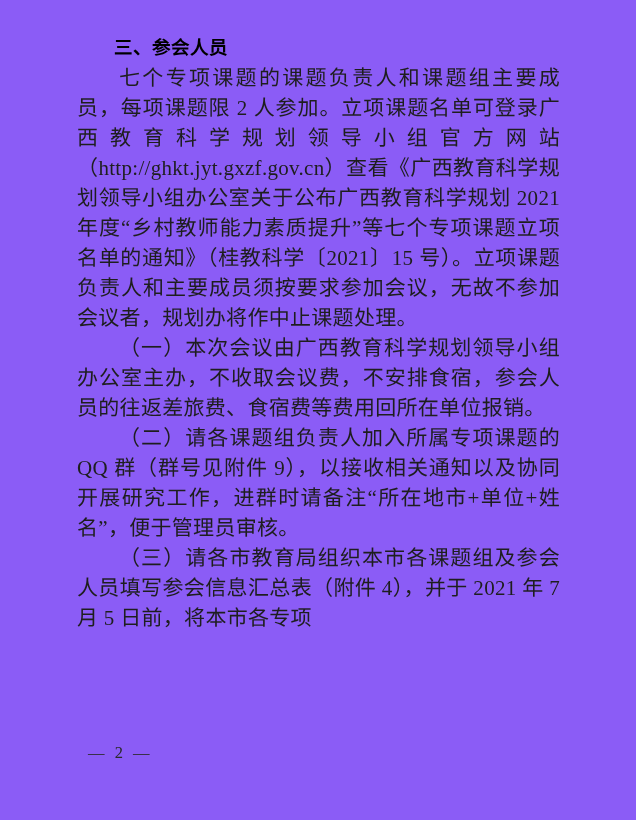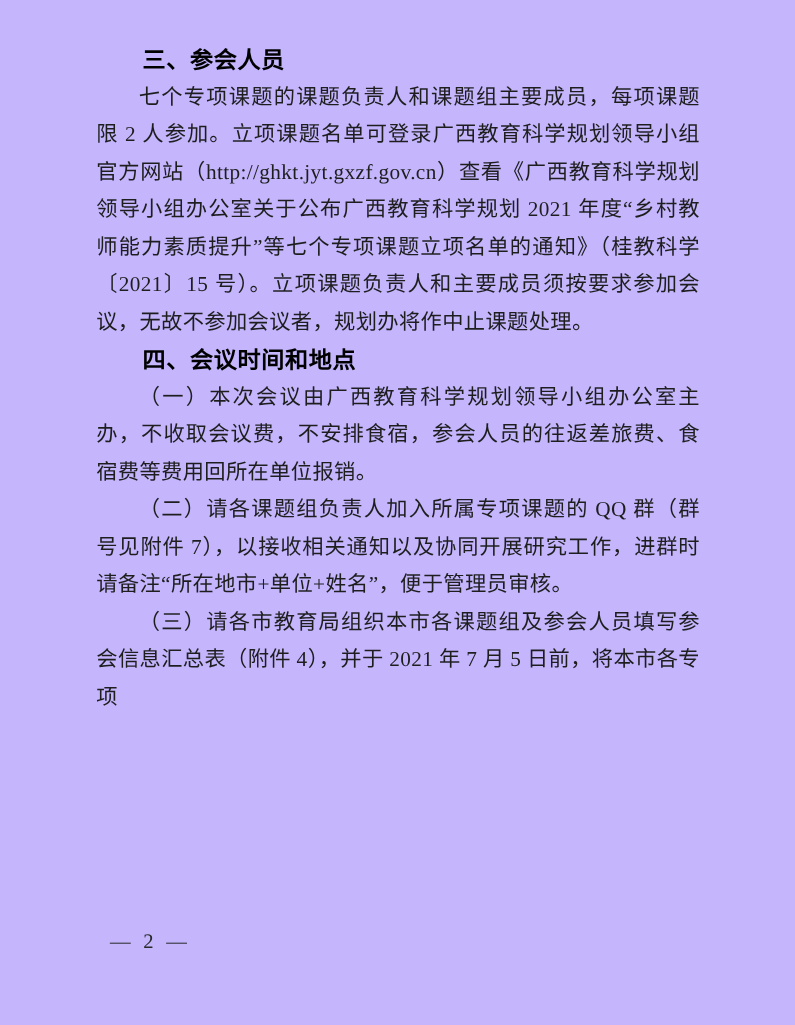--- a/index.html
+++ b/index.html
@@ -5,34 +5,34 @@
   html, body {
     margin: 0;
     padding: 0;
     background: #e8e8e8;
   }
   .page {
     position: relative;
     width: 636px;
     height: 820px;
     margin: 0 auto;
-    background: #c4b5fd;
+    background: #8b5cf6;
     overflow: hidden;
     font-family: "Liberation Serif", "DejaVu Serif", serif;
     color: #1e1e1e;
   }
   .content {
     position: absolute;
     left: 77px;
     top: 33px;
     width: 483px;
   }
   .body-para {
     margin: 0;
-    font-size: 17px;
+    font-size: 21px;
     line-height: 30px;
     letter-spacing: 0.3px;
     text-align: justify;
     text-justify: inter-character;
     text-indent: 2em;
     color: #1e1e1e;
   }
   .section-heading {
     margin: 0;
     font-family: "Liberation Sans", "DejaVu Sans", sans-serif;
@@ -56,22 +56,21 @@
 </style>
 </head>
 <body>
 
 <div class="page">
   <div class="content">
 
     <h2 class="section-heading">三、参会人员</h2>
     <p class="body-para">七个专项课题的课题负责人和课题组主要成员，每项课题限 2 人参加。立项课题名单可登录广西教育科学规划领导小组官方网站（http://ghkt.jyt.gxzf.gov.cn）查看《广西教育科学规划领导小组办公室关于公布广西教育科学规划 2021 年度“乡村教师能力素质提升”等七个专项课题立项名单的通知》（桂教科学〔2021〕15 号）。立项课题负责人和主要成员须按要求参加会议，无故不参加会议者，规划办将作中止课题处理。</p>
 
-    <h2 class="section-heading">四、会议时间和地点</h2>
 
     <p class="body-para">（一）本次会议由广西教育科学规划领导小组办公室主办，不收取会议费，不安排食宿，参会人员的往返差旅费、食宿费等费用回所在单位报销。</p>
-    <p class="body-para">（二）请各课题组负责人加入所属专项课题的 QQ 群（群号见附件 7），以接收相关通知以及协同开展研究工作，进群时请备注“所在地市+单位+姓名”，便于管理员审核。</p>
+    <p class="body-para">（二）请各课题组负责人加入所属专项课题的 QQ 群（群号见附件 9），以接收相关通知以及协同开展研究工作，进群时请备注“所在地市+单位+姓名”，便于管理员审核。</p>
     <p class="body-para">（三）请各市教育局组织本市各课题组及参会人员填写参会信息汇总表（附件 4），并于 2021 年 7 月 5 日前，将本市各专项</p>
 
   </div>
 
   <div class="page-number">— 2 —</div>
 </div>
 
 </body></html>

